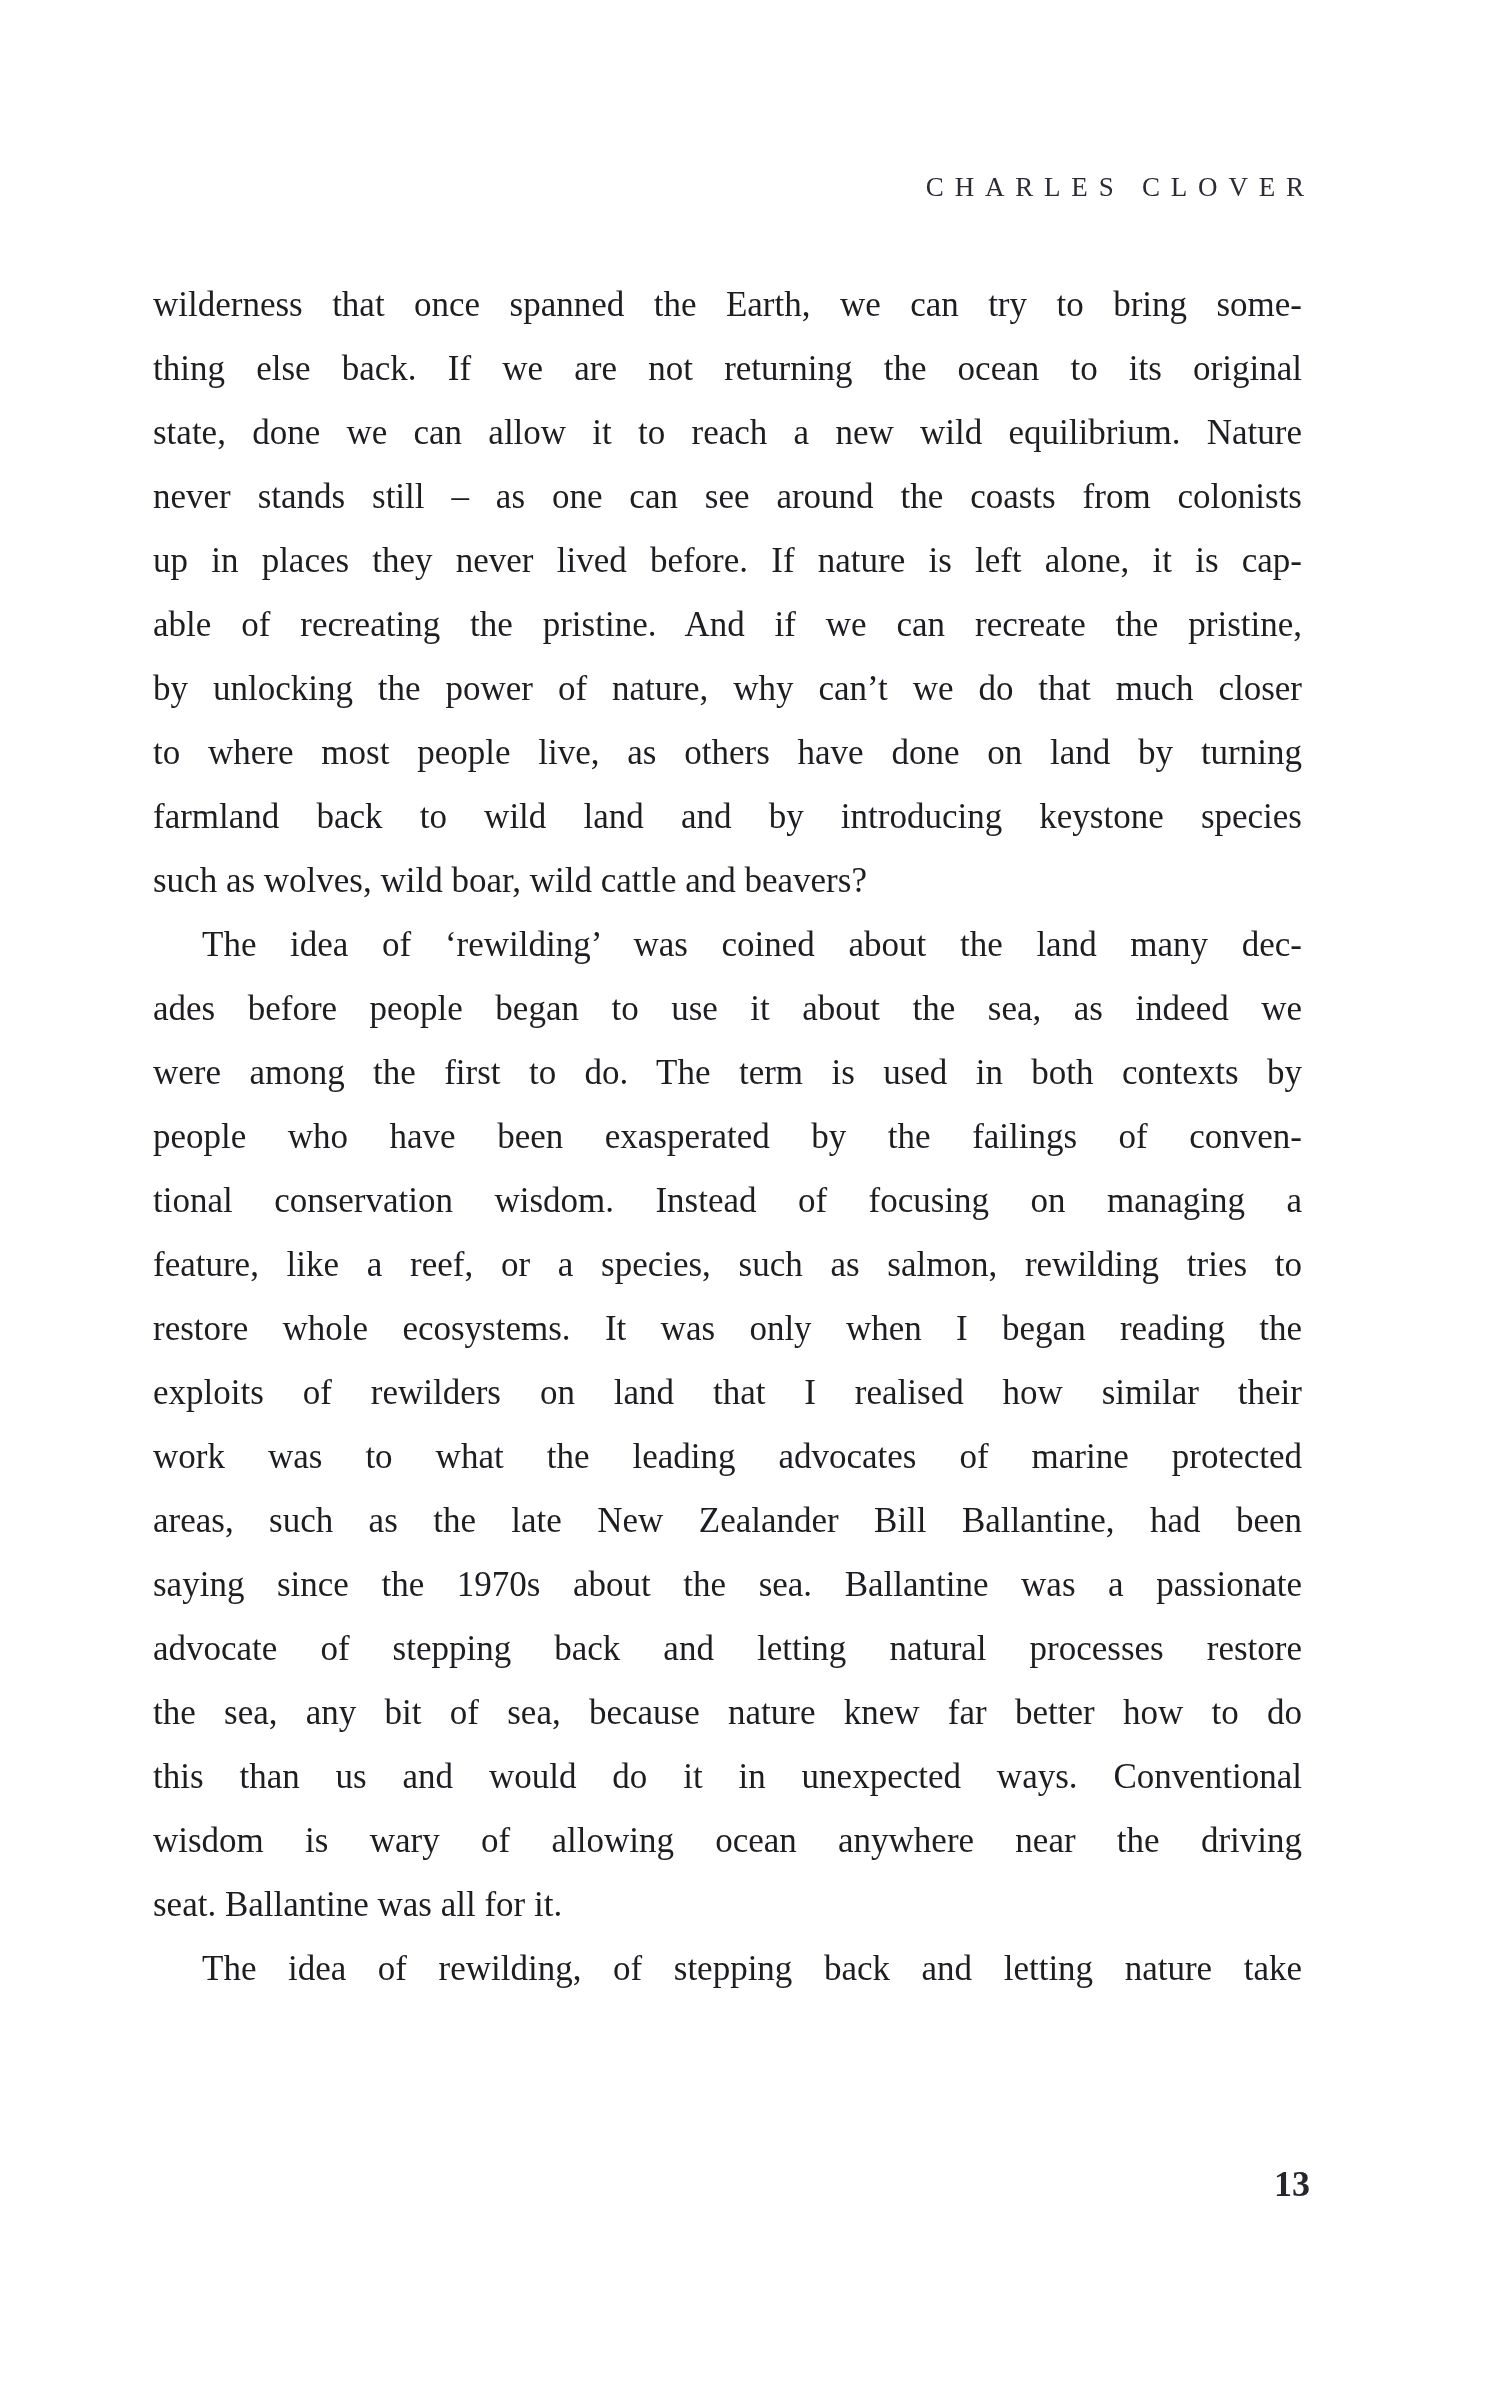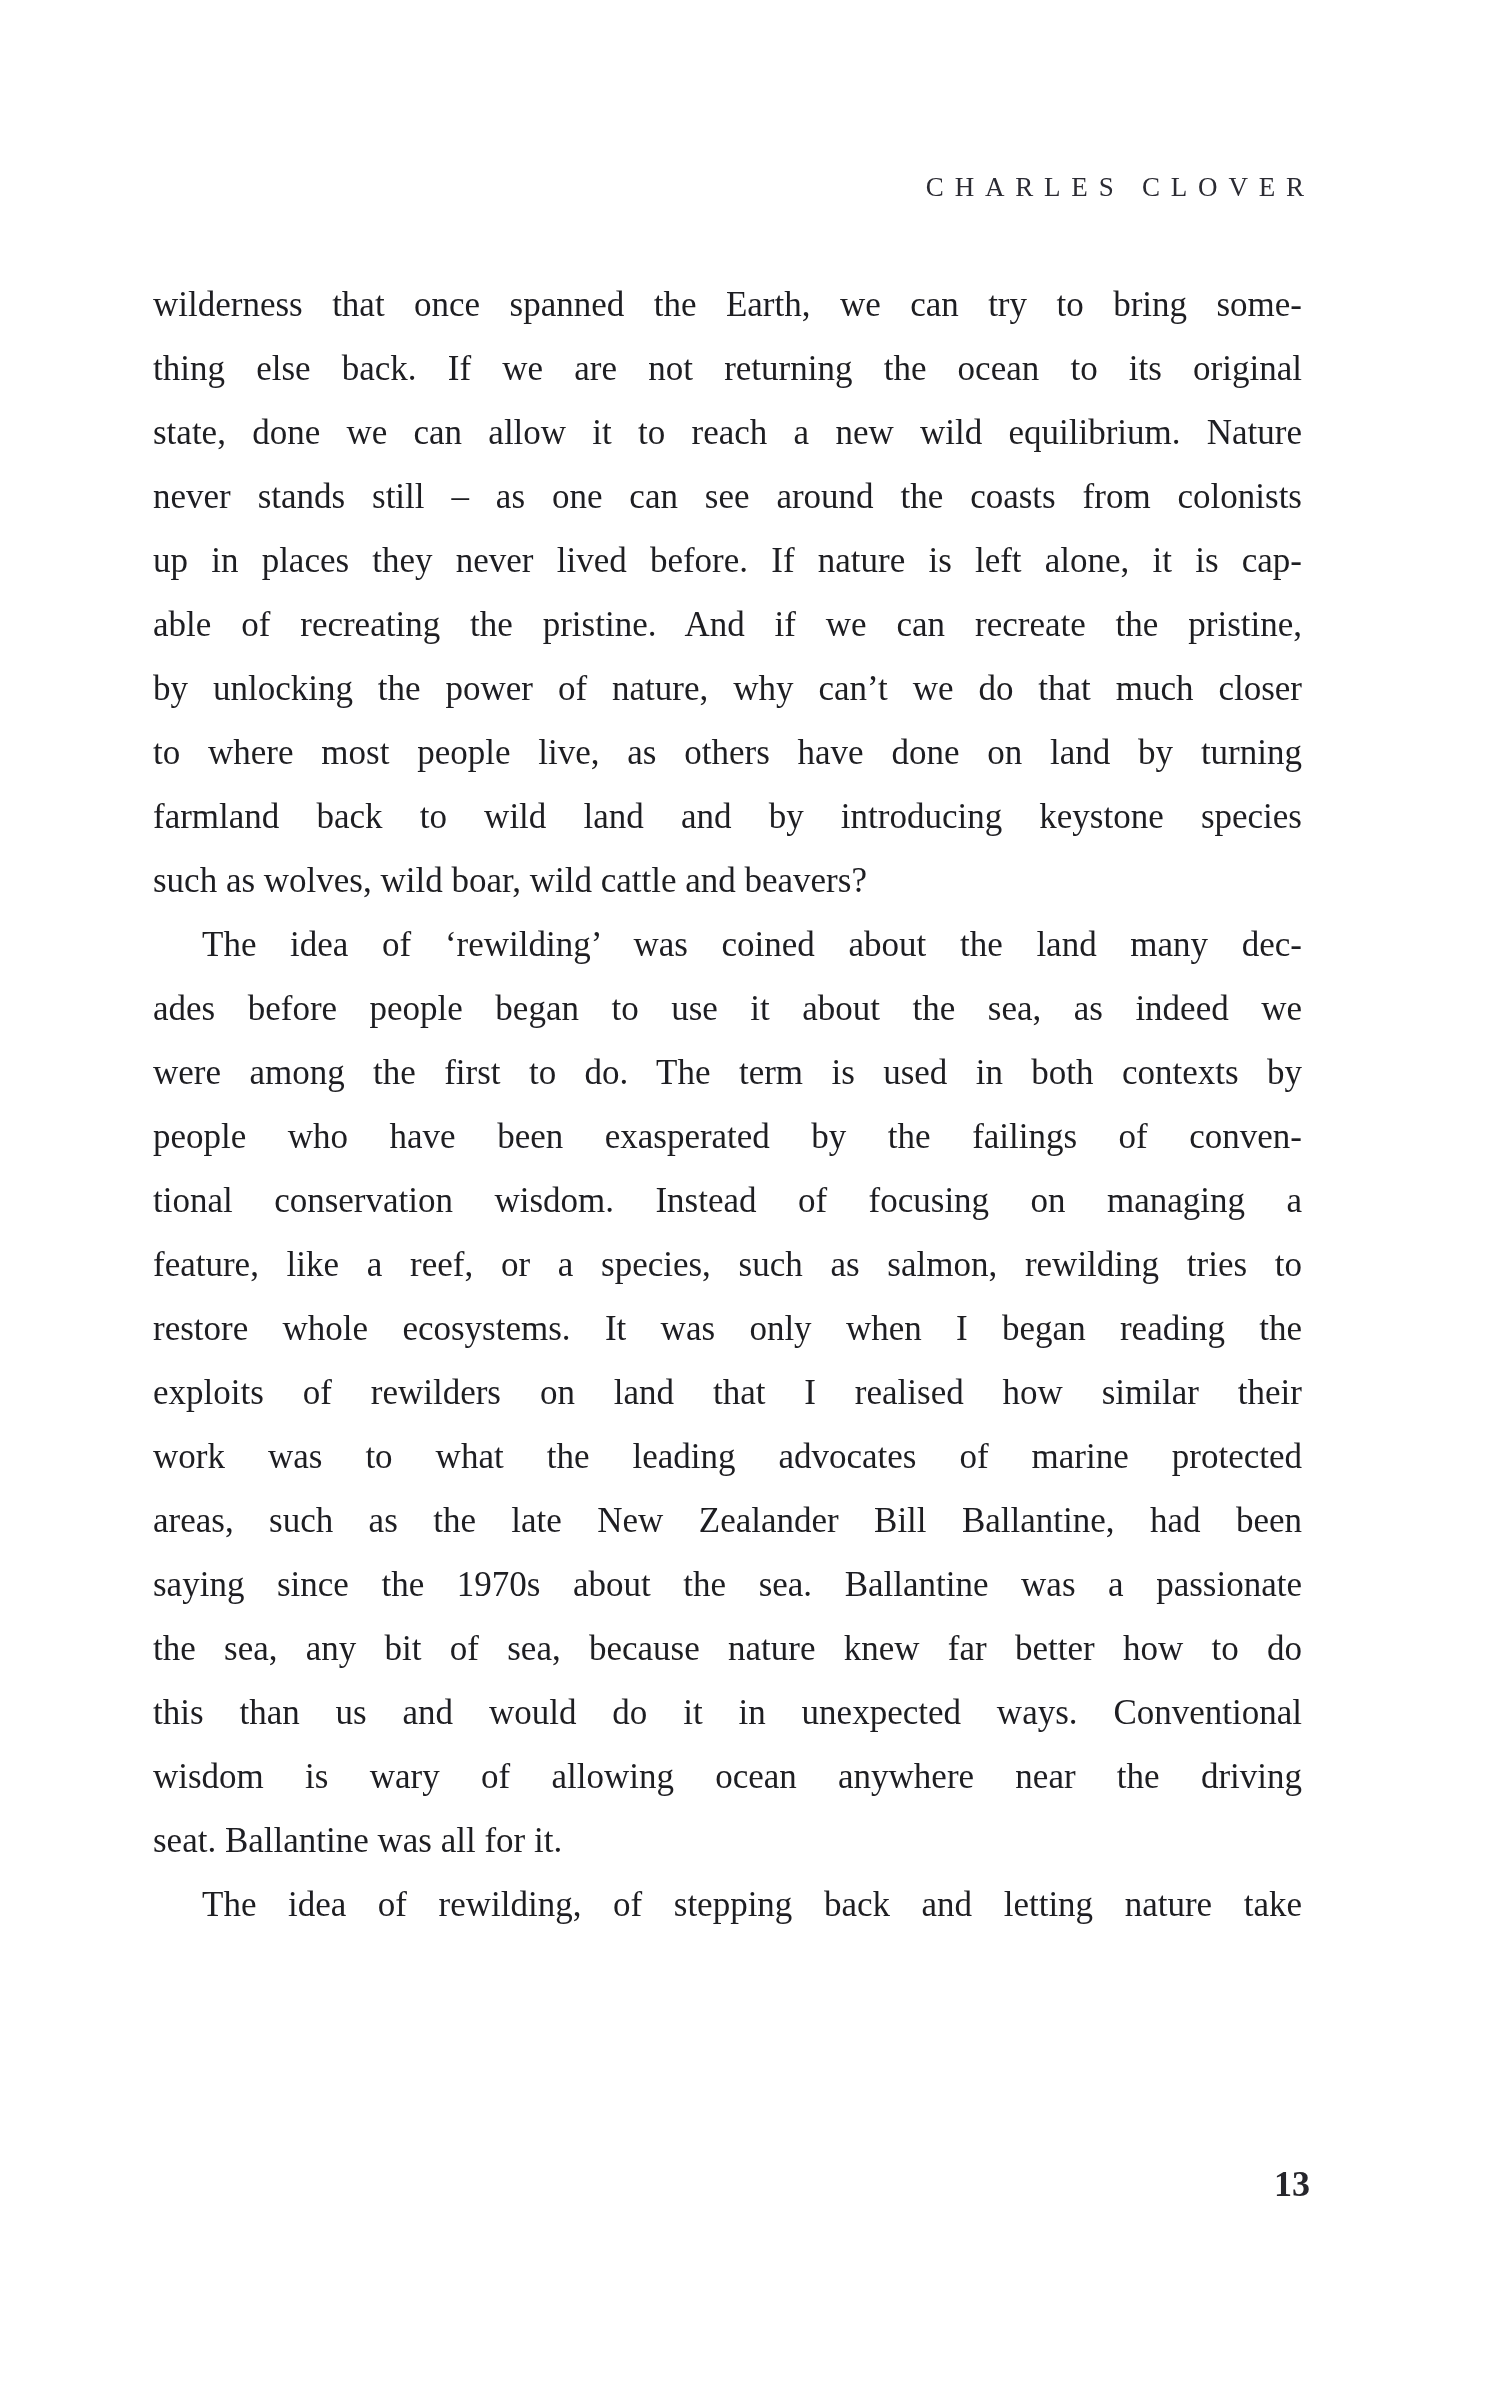--- a/index.html
+++ b/index.html
@@ -81,20 +81,21 @@
     <div class="line">ades before people began to use it about the sea, as indeed we</div>
     <div class="line">were among the first to do. The term is used in both contexts by</div>
     <div class="line">people who have been exasperated by the failings of conven-</div>
     <div class="line">tional conservation wisdom. Instead of focusing on managing a</div>
     <div class="line">feature, like a reef, or a species, such as salmon, rewilding tries to</div>
     <div class="line">restore whole ecosystems. It was only when I began reading the</div>
     <div class="line">exploits of rewilders on land that I realised how similar their</div>
     <div class="line">work was to what the leading advocates of marine protected</div>
     <div class="line">areas, such as the late New Zealander Bill Ballantine, had been</div>
     <div class="line">saying since the 1970s about the sea. Ballantine was a passionate</div>
+    <div class="line">advocate of stepping back and letting natural processes restore</div>
     <div class="line">the sea, any bit of sea, because nature knew far better how to do</div>
     <div class="line">this than us and would do it in unexpected ways. Conventional</div>
     <div class="line">wisdom is wary of allowing ocean anywhere near the driving</div>
     <div class="line end">seat. Ballantine was all for it.</div>
     <div class="line indent">The idea of rewilding, of stepping back and letting nature take</div>
   </div>
 
   <div class="page-number">13</div>
 
 </div>

